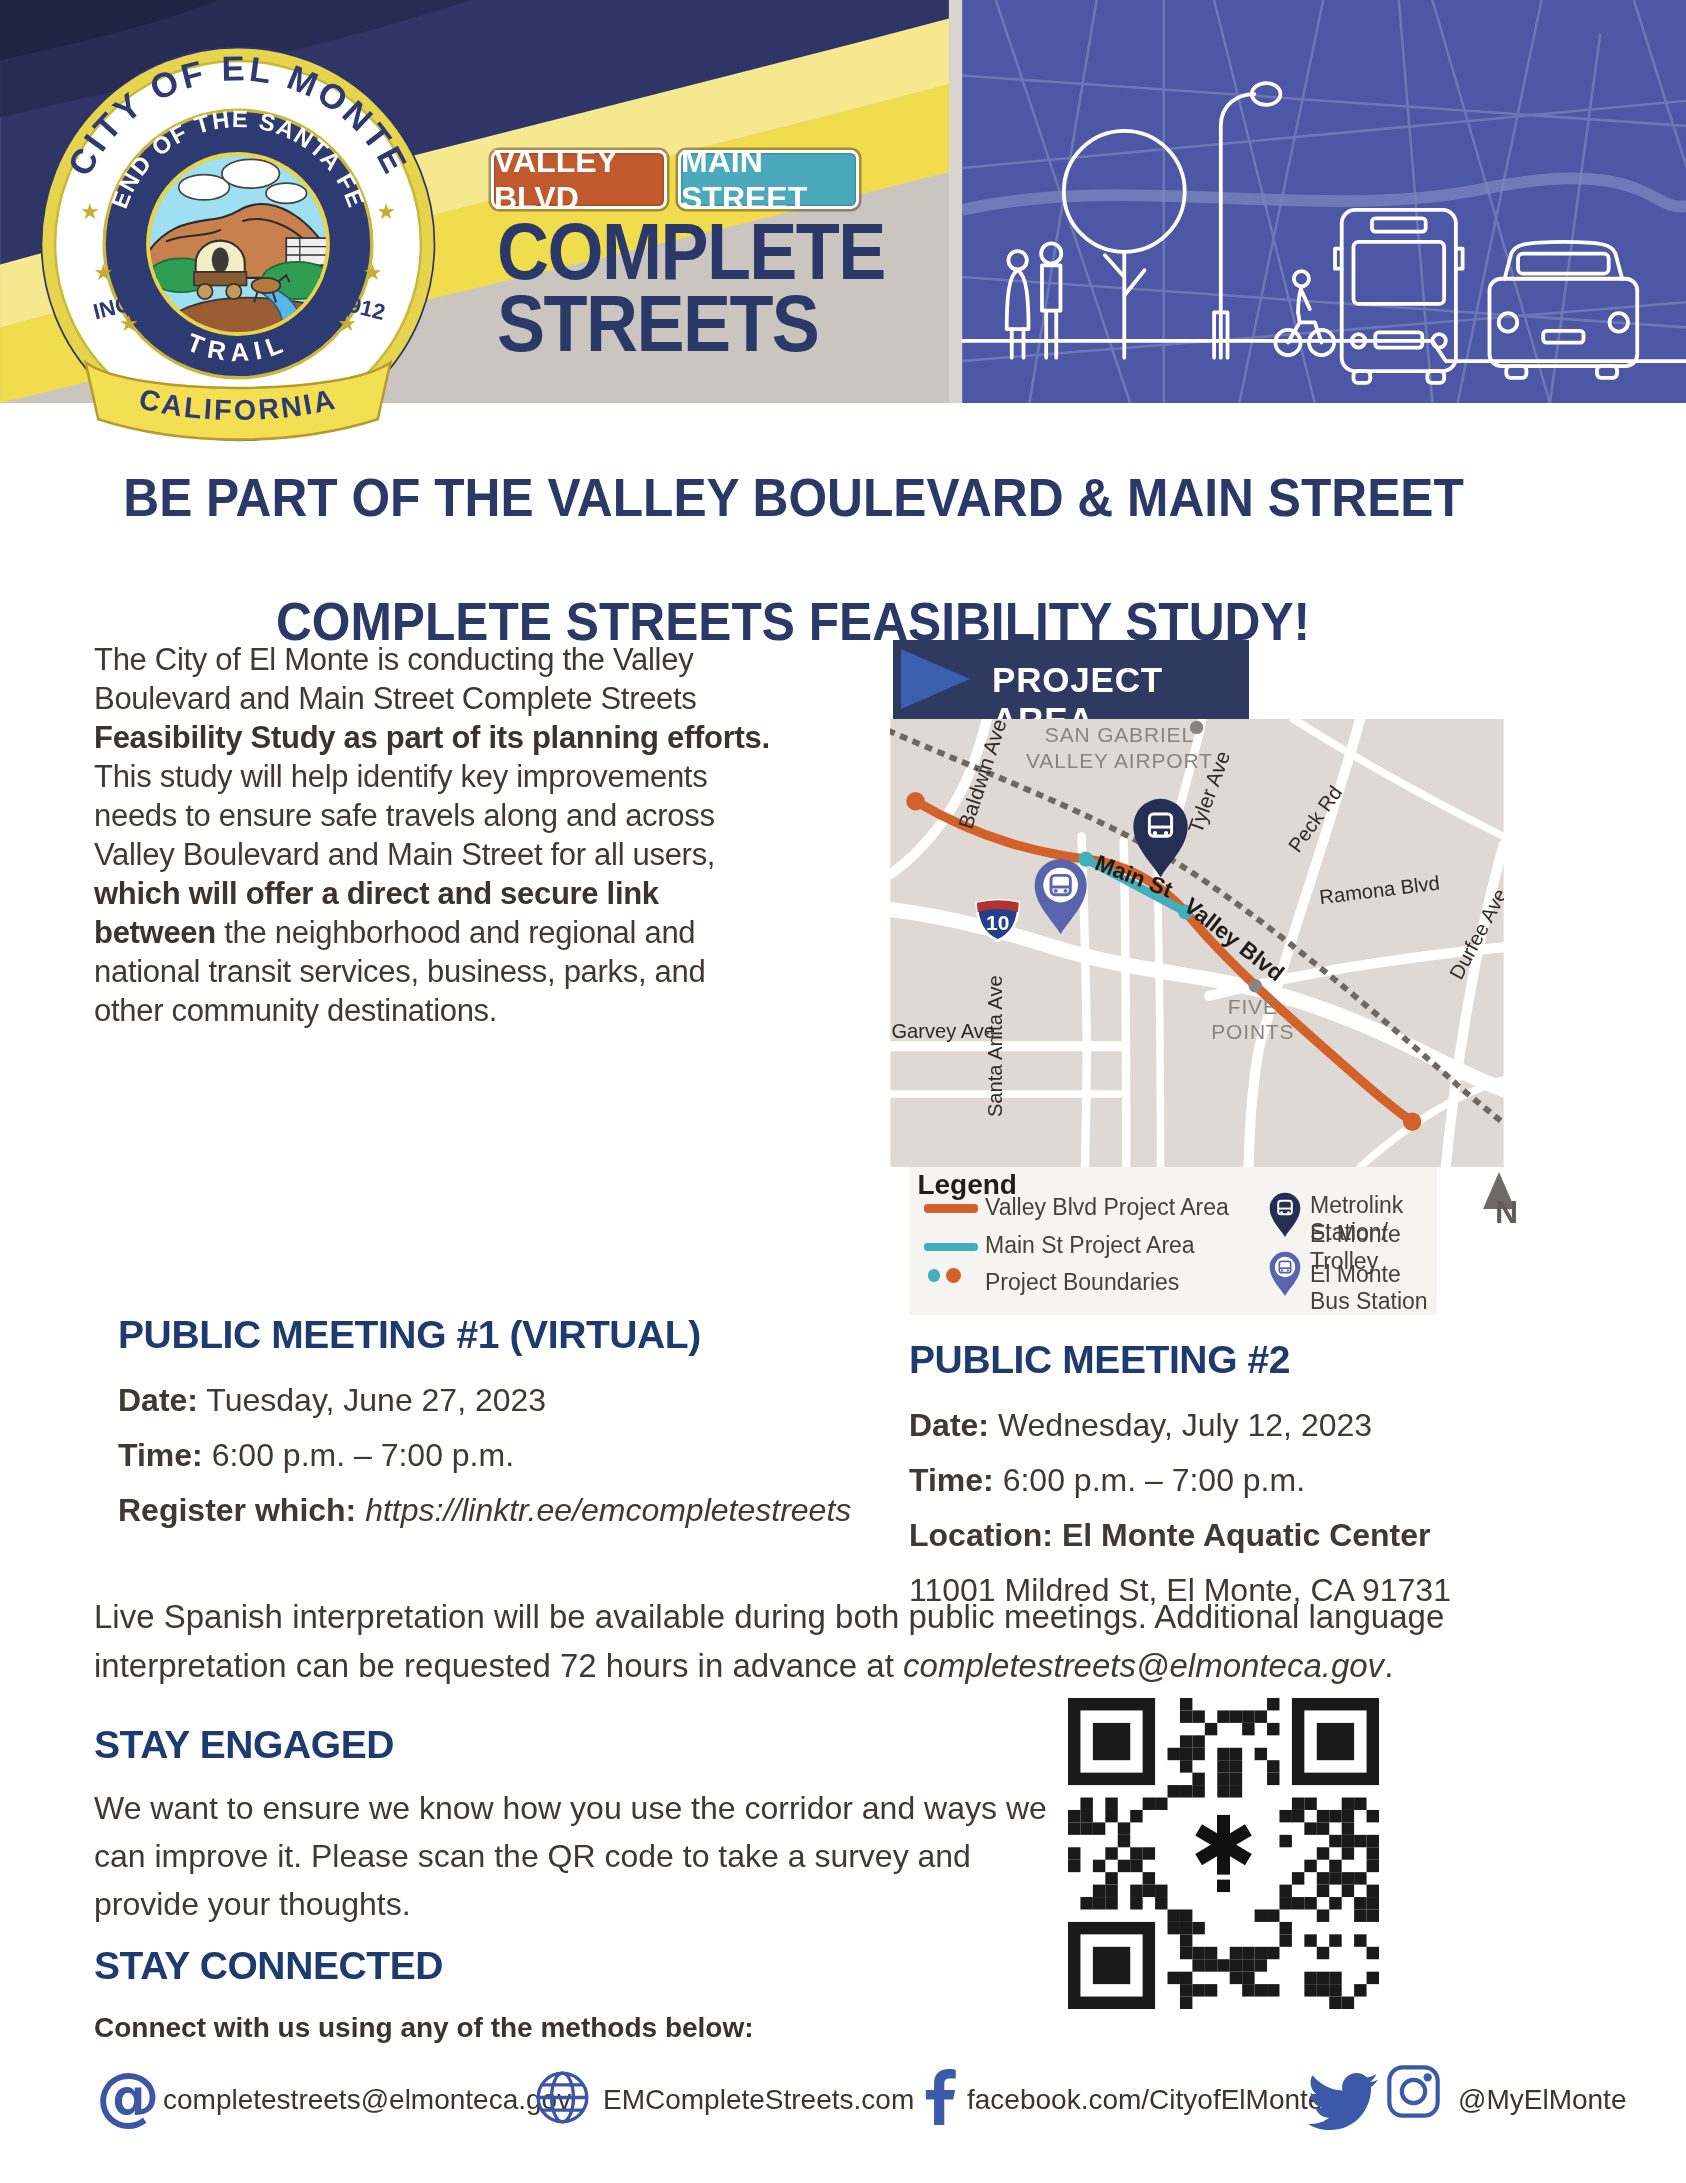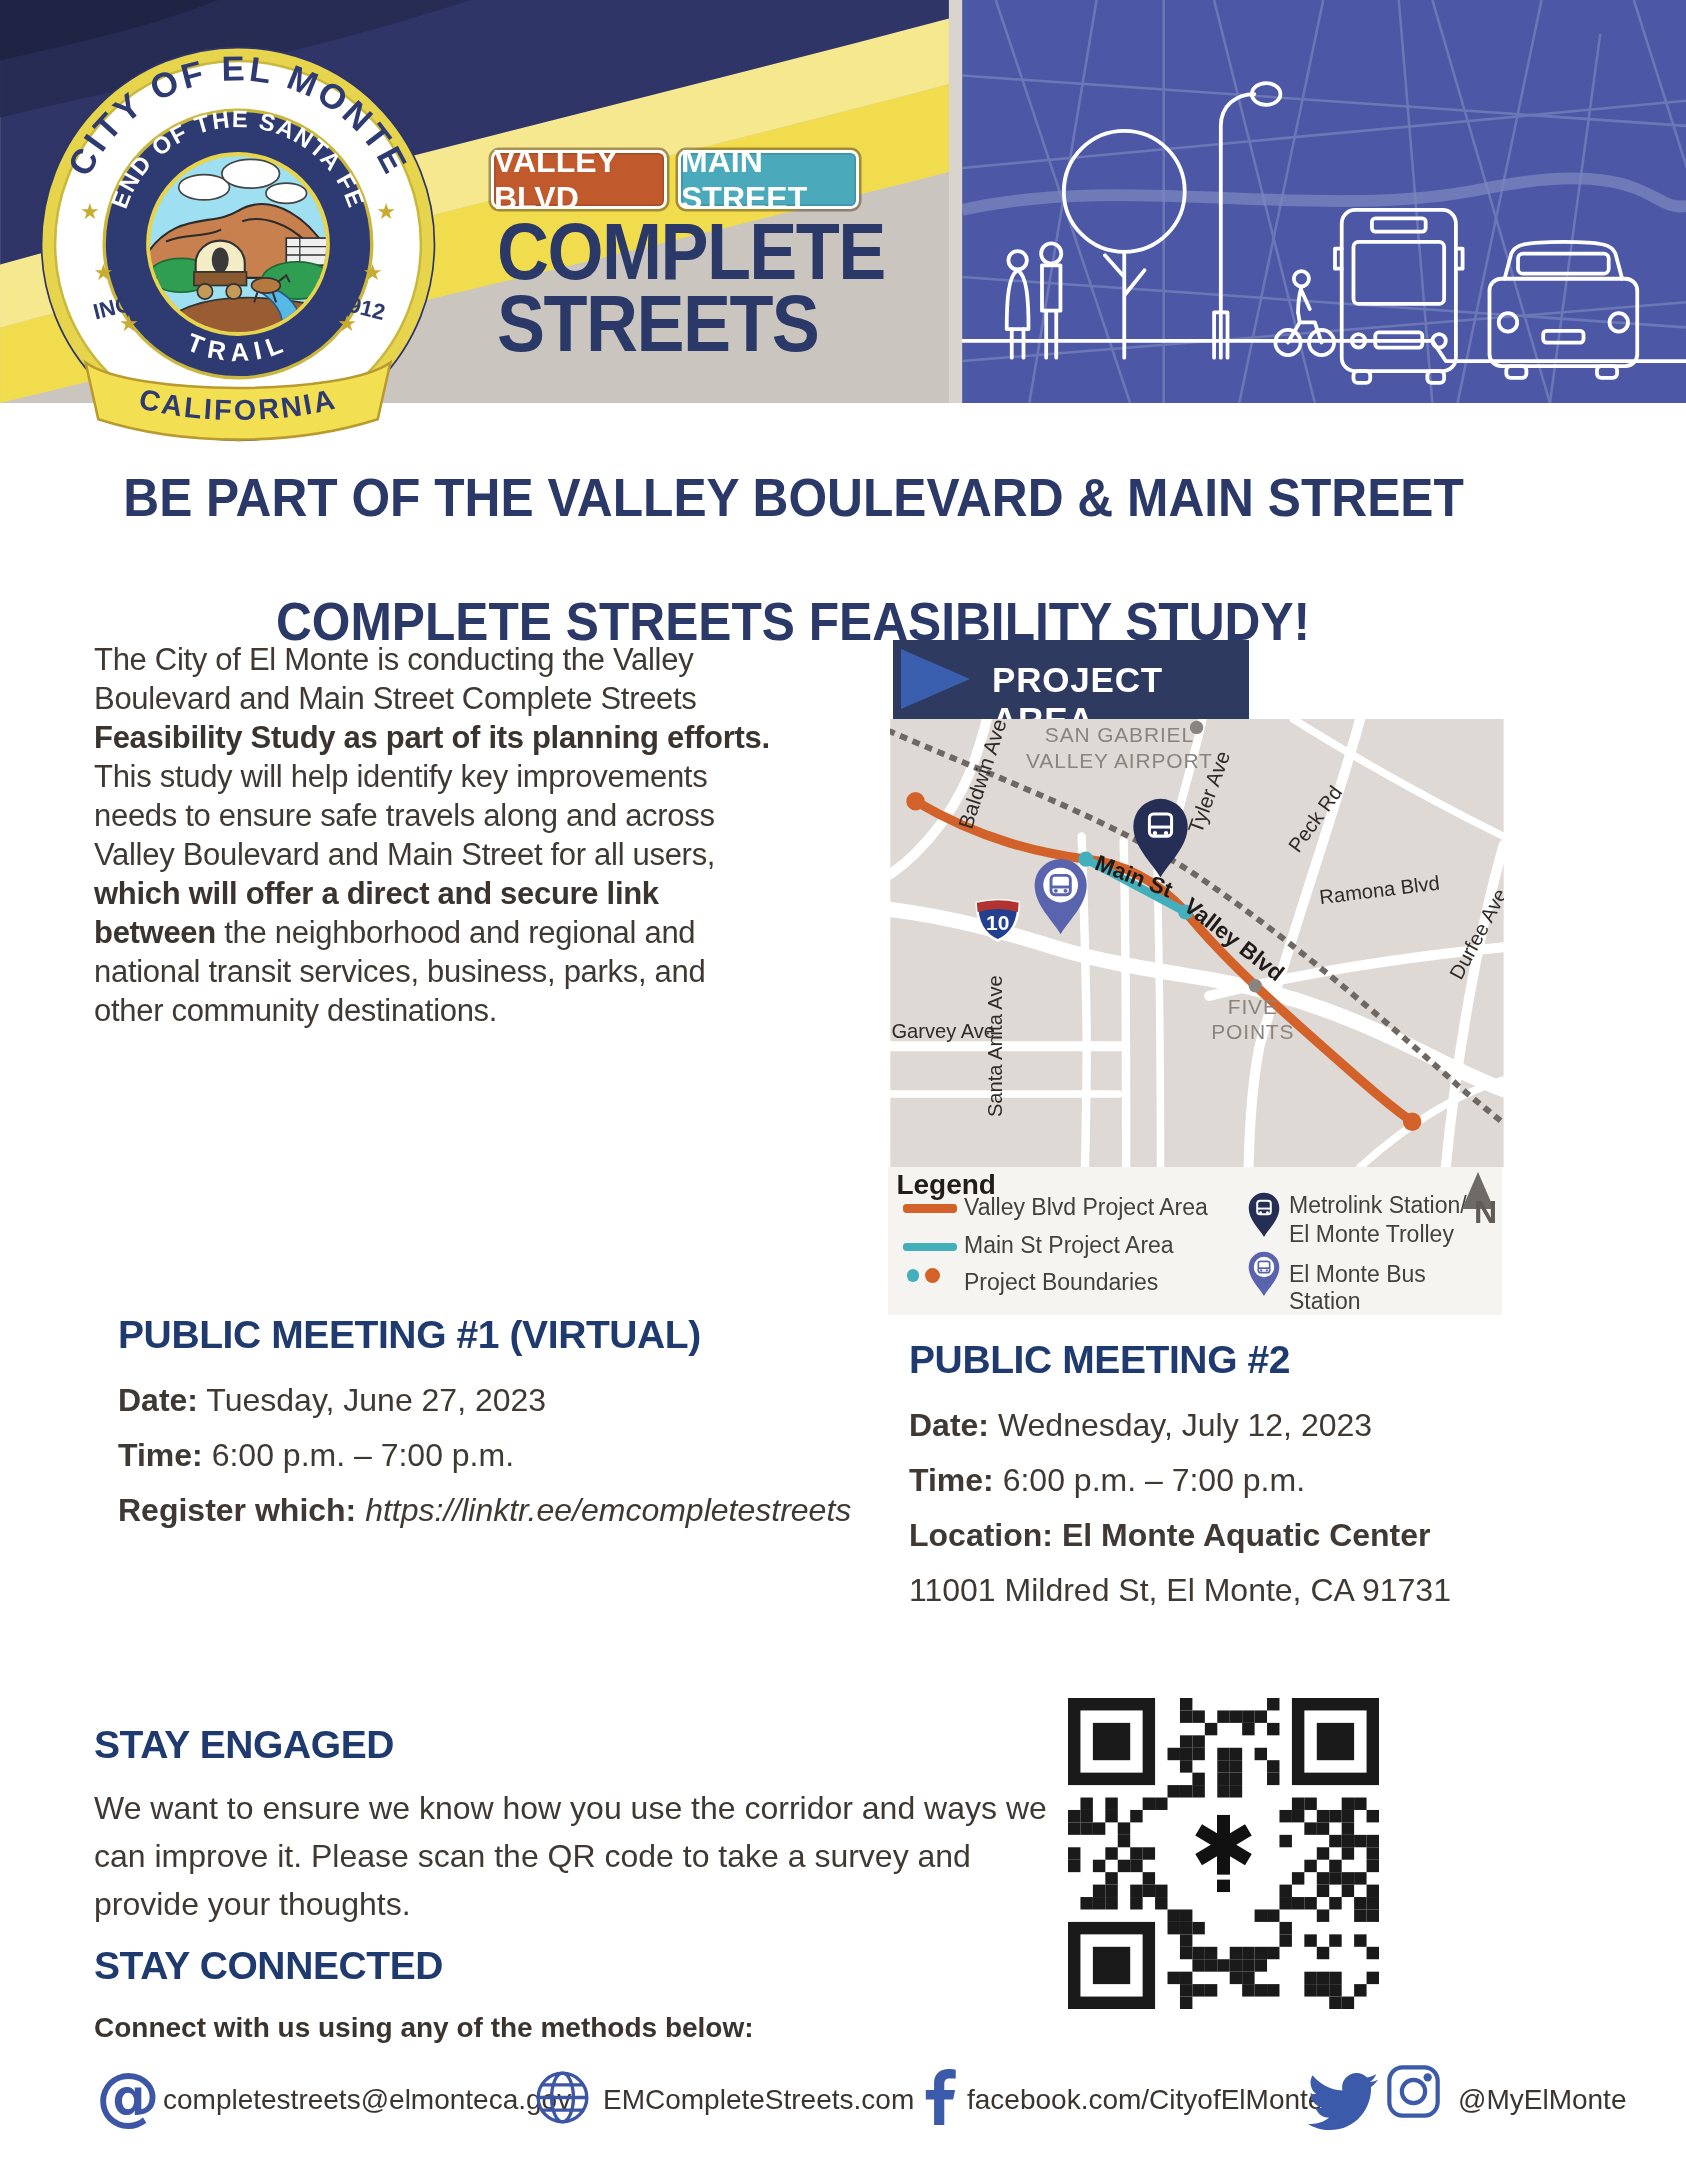--- a/index.html
+++ b/index.html
@@ -45,21 +45,21 @@
   .engaged-b{position:absolute;left:94px;top:1784px;width:982px;font-size:32px;line-height:48px;}
   .connected-h{left:94px;top:1946px;font-size:39px;}
   .connected-b{position:absolute;left:94px;top:2012px;font-size:28px;font-weight:bold;color:#3a332e;}
   
   .map-banner{position:absolute;left:893px;top:640px;width:356px;height:79px;background:#2e3a5f;}
   .map-banner .tri{position:absolute;left:8.4px;top:9.2px;width:0;height:0;
      border-top:30px solid transparent;border-bottom:30px solid transparent;border-left:69px solid #3a5fae;}
   .map-banner .bt{position:absolute;left:99px;top:20px;font-size:35px;font-weight:bold;
      color:#fff;letter-spacing:0.8px;}
   .map-svg{position:absolute;left:890px;top:719px;}
-  .legend{position:absolute;left:888px;top:1167px;width:614px;height:148px;background:#f6f4f1;
+  .legend{position:absolute;left:909px;top:1167px;width:528px;height:148px;background:#f6f4f1;
           font-size:23px;color:#44403b;}
   .legend .lt{position:absolute;left:8.4px;top:1.7px;font-size:28px;font-weight:bold;color:#221d1a;}
   .lg-swatch{position:absolute;border-radius:3.4px;}
   .lg-label{position:absolute;}
   .lg-pin{position:absolute;}
   .north{position:absolute;left:574px;top:5px;width:0;height:0;
      border-left:16px solid transparent;border-right:16px solid transparent;
      border-bottom:37px solid #6e6a66;}
   .north-n{position:absolute;left:586px;top:27px;font-size:32px;font-weight:bold;color:#5f5b57;}
   
@@ -358,20 +358,21 @@
     <div class="mh">PUBLIC MEETING #2</div>
     <div><b>Date:</b>
       <span>Wednesday, July 12, 2023</span></div>
     <div><b>Time:</b>
       <span>6:00 p.m. – 7:00 p.m.</span></div>
     <div><b>Location:</b>
       <b>El Monte Aquatic Center</b></div>
     <div><span>11001 Mildred St, El Monte, CA 91731</span></div>
   </div>
 
+  <div class="interp"><span>Live Spanish interpretation will be available during both public meetings. Additional language interpretation can be requested 72 hours in advance at </span><i>completestreets@elmonteca.gov</i><span>.</span></div>
 
   <div class="h-navy engaged-h">STAY ENGAGED</div>
   <div class="engaged-b">We want to ensure we know how you use the corridor and ways we can improve it. Please scan the QR code to take a survey and provide your thoughts.</div>
   <svg id="qr-svg" class="qr" width="311" height="311" viewBox="0 0 368 368">
       <rect width="368" height="368" fill="#fff"></rect>
       <rect x="132.48000000000002" y="0" width="14.72" height="14.72" fill="#1a1a1a"></rect>
       <rect x="235.52" y="0" width="14.72" height="14.72" fill="#1a1a1a"></rect>
       <rect x="132.48000000000002" y="14.72" width="14.72" height="14.72" fill="#1a1a1a"></rect>
       <rect x="147.20000000000002" y="14.72" width="14.72" height="14.72" fill="#1a1a1a"></rect>
       <rect x="176.64000000000001" y="14.72" width="14.72" height="14.72" fill="#1a1a1a"></rect>

